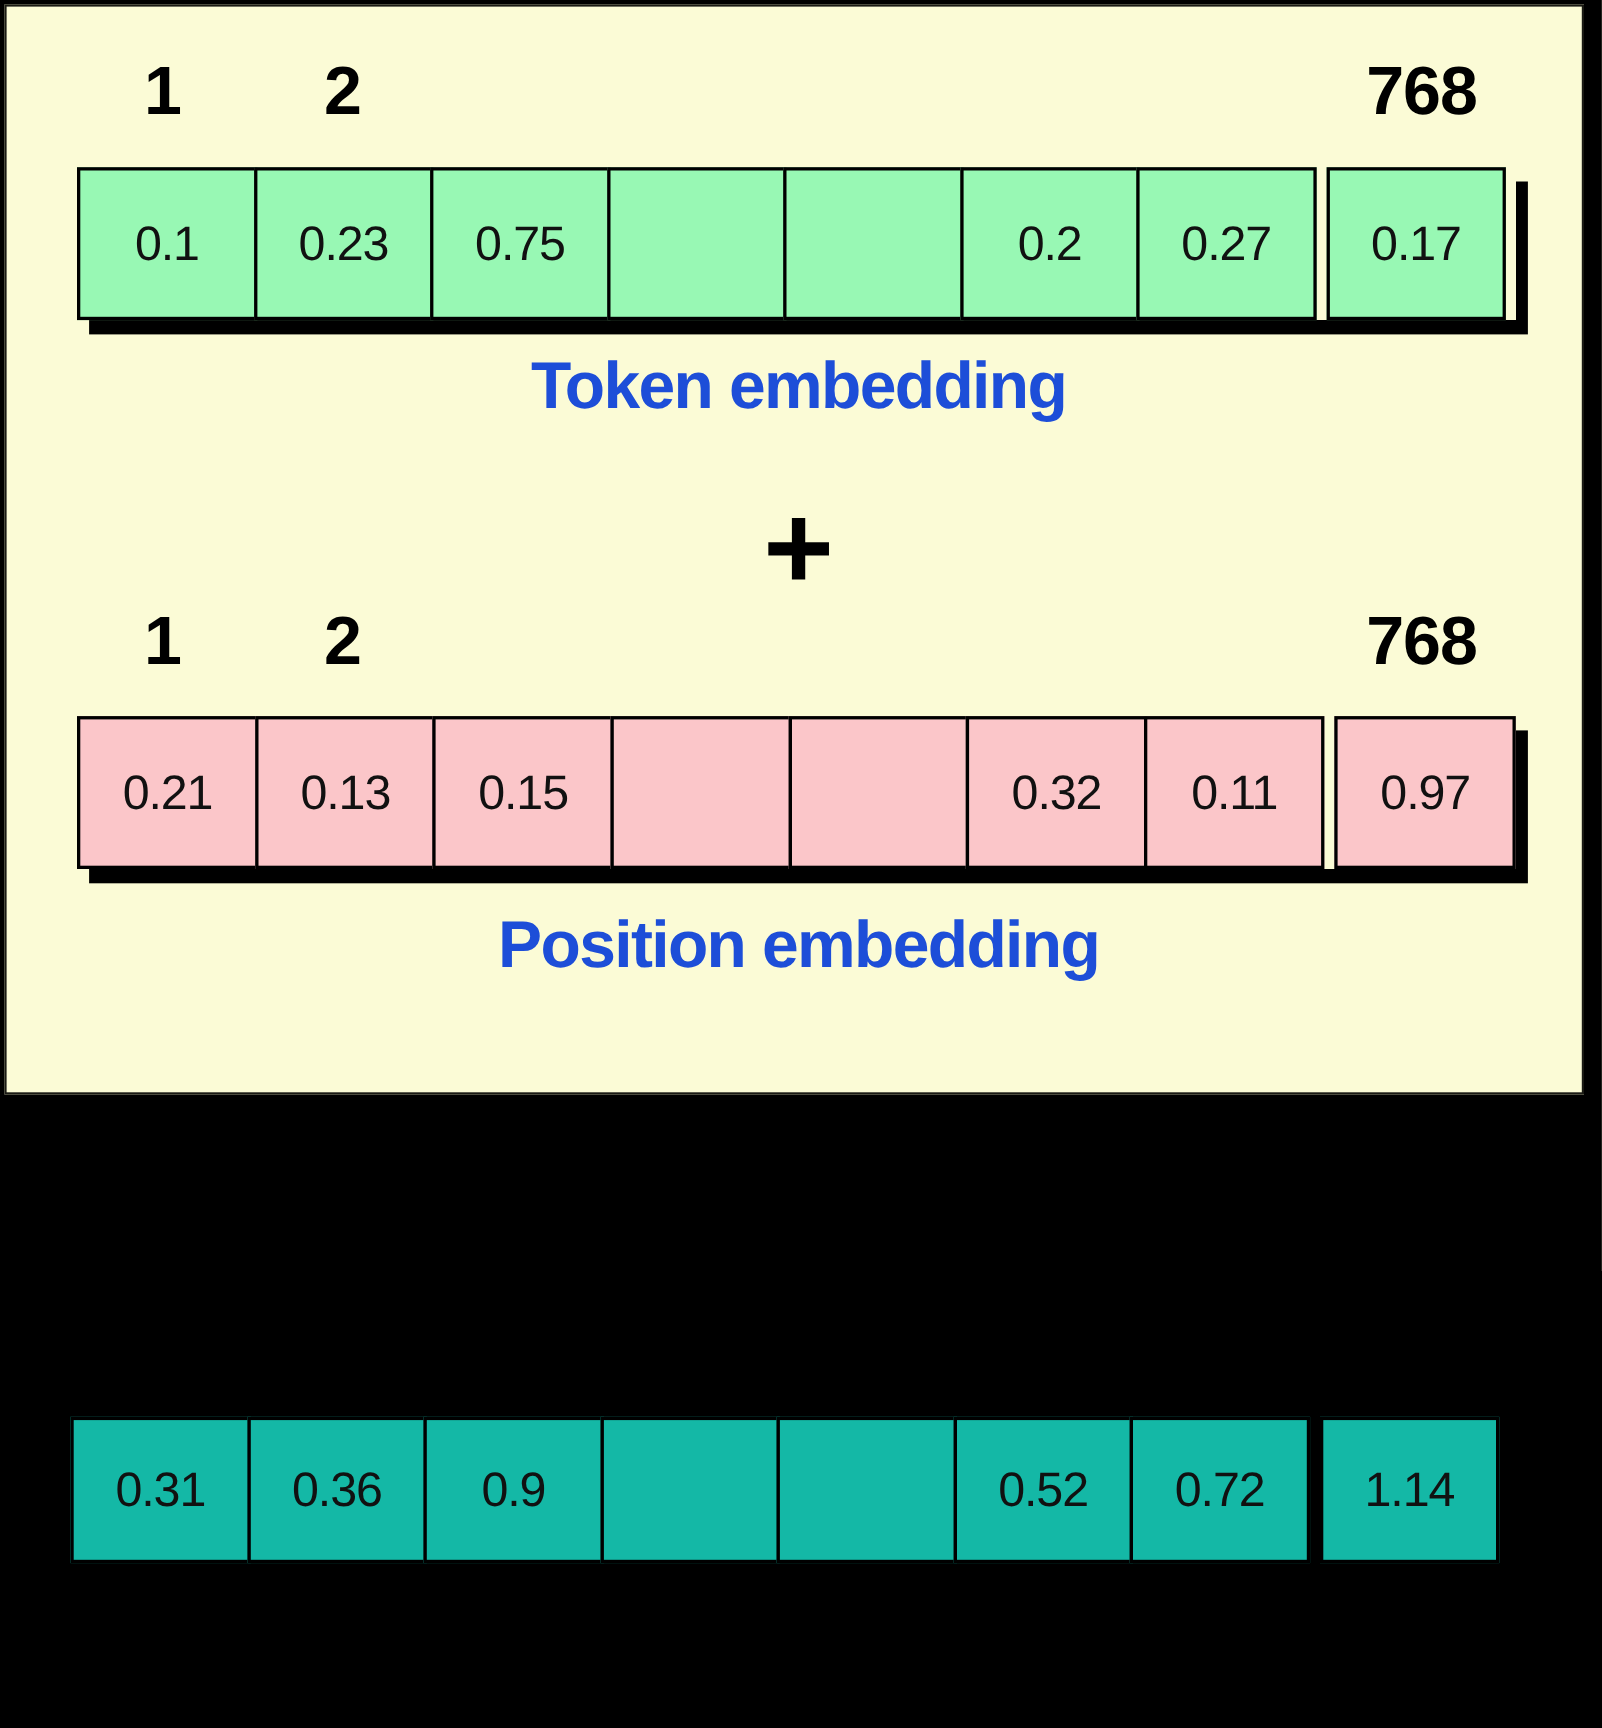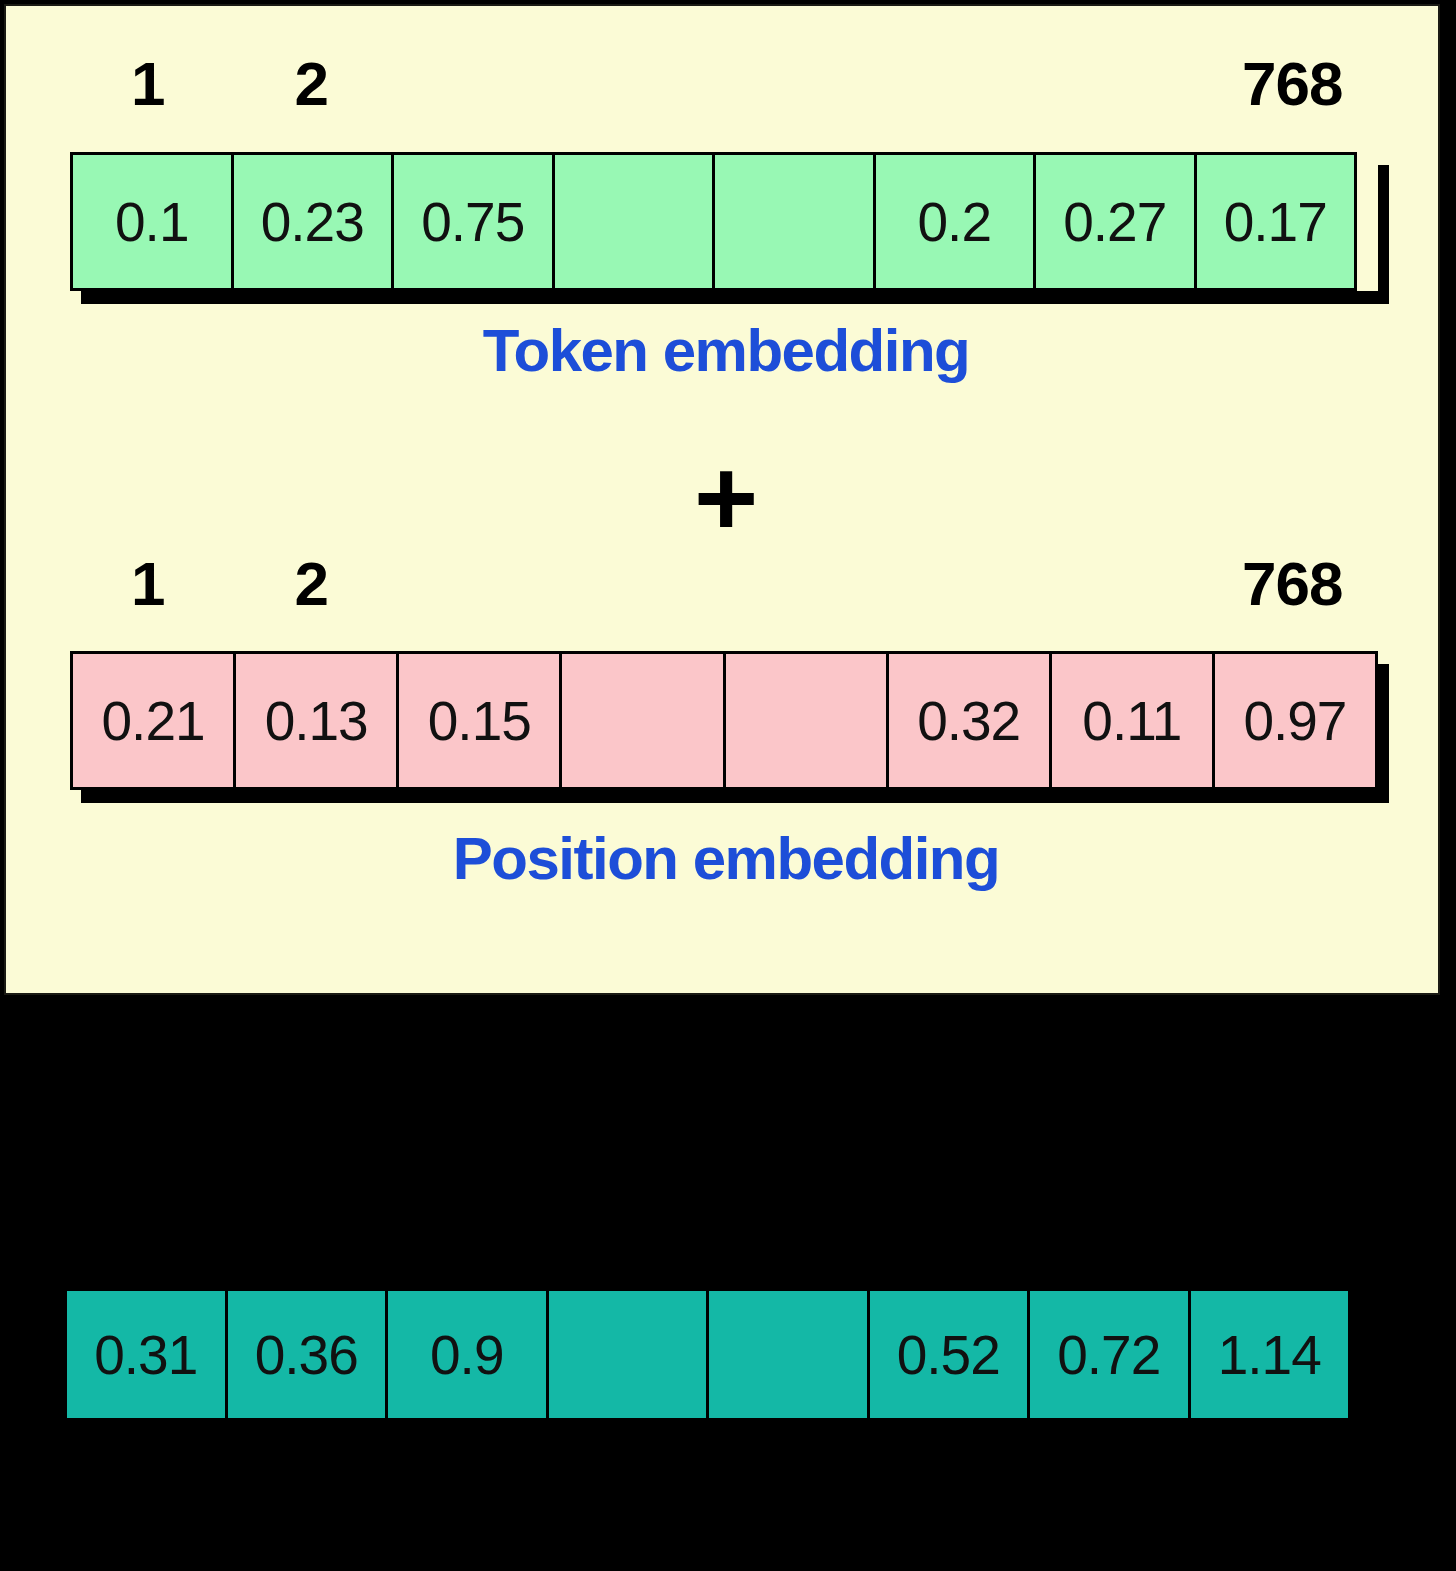--- a/index.html
+++ b/index.html
@@ -55,26 +55,26 @@
   .vector-row.shadowed {
     box-shadow: 11px 13px 0 0 #000000;
   }
   .vec-cell {
     box-sizing: border-box;
     border: 3px solid #000000;
     margin-right: -3px;
     display: flex;
     align-items: center;
     justify-content: center;
-    font-size: 55px;
+    font-size: 44px;
     color: #111111;
     letter-spacing: -1px;
     font-weight: 400;
   }
-  .vec-cell:last-child { margin-right: 0; }
+  .vec-cell:last-child { margin-right: 0; margin-left: 12px; }
 
   
   #token-row {
     left: 64px;
     top: 146px;
     width: 1308px;
     height: 139px;
   }
   #token-row .vec-cell {
     width: 163.5px;

